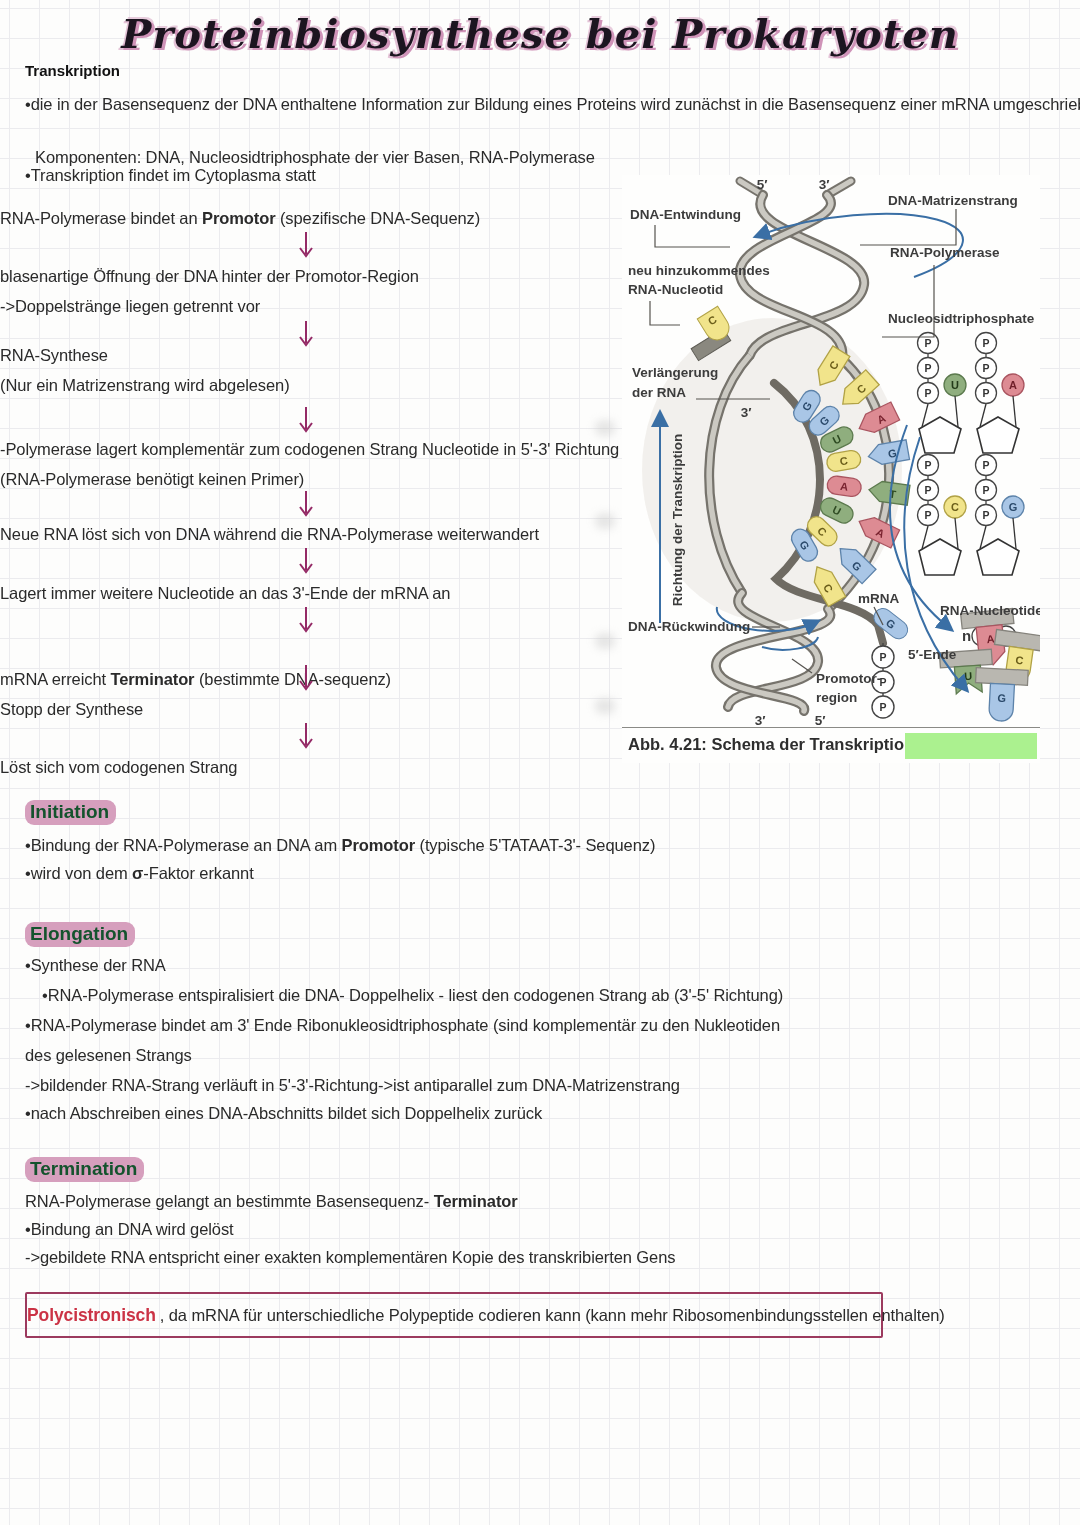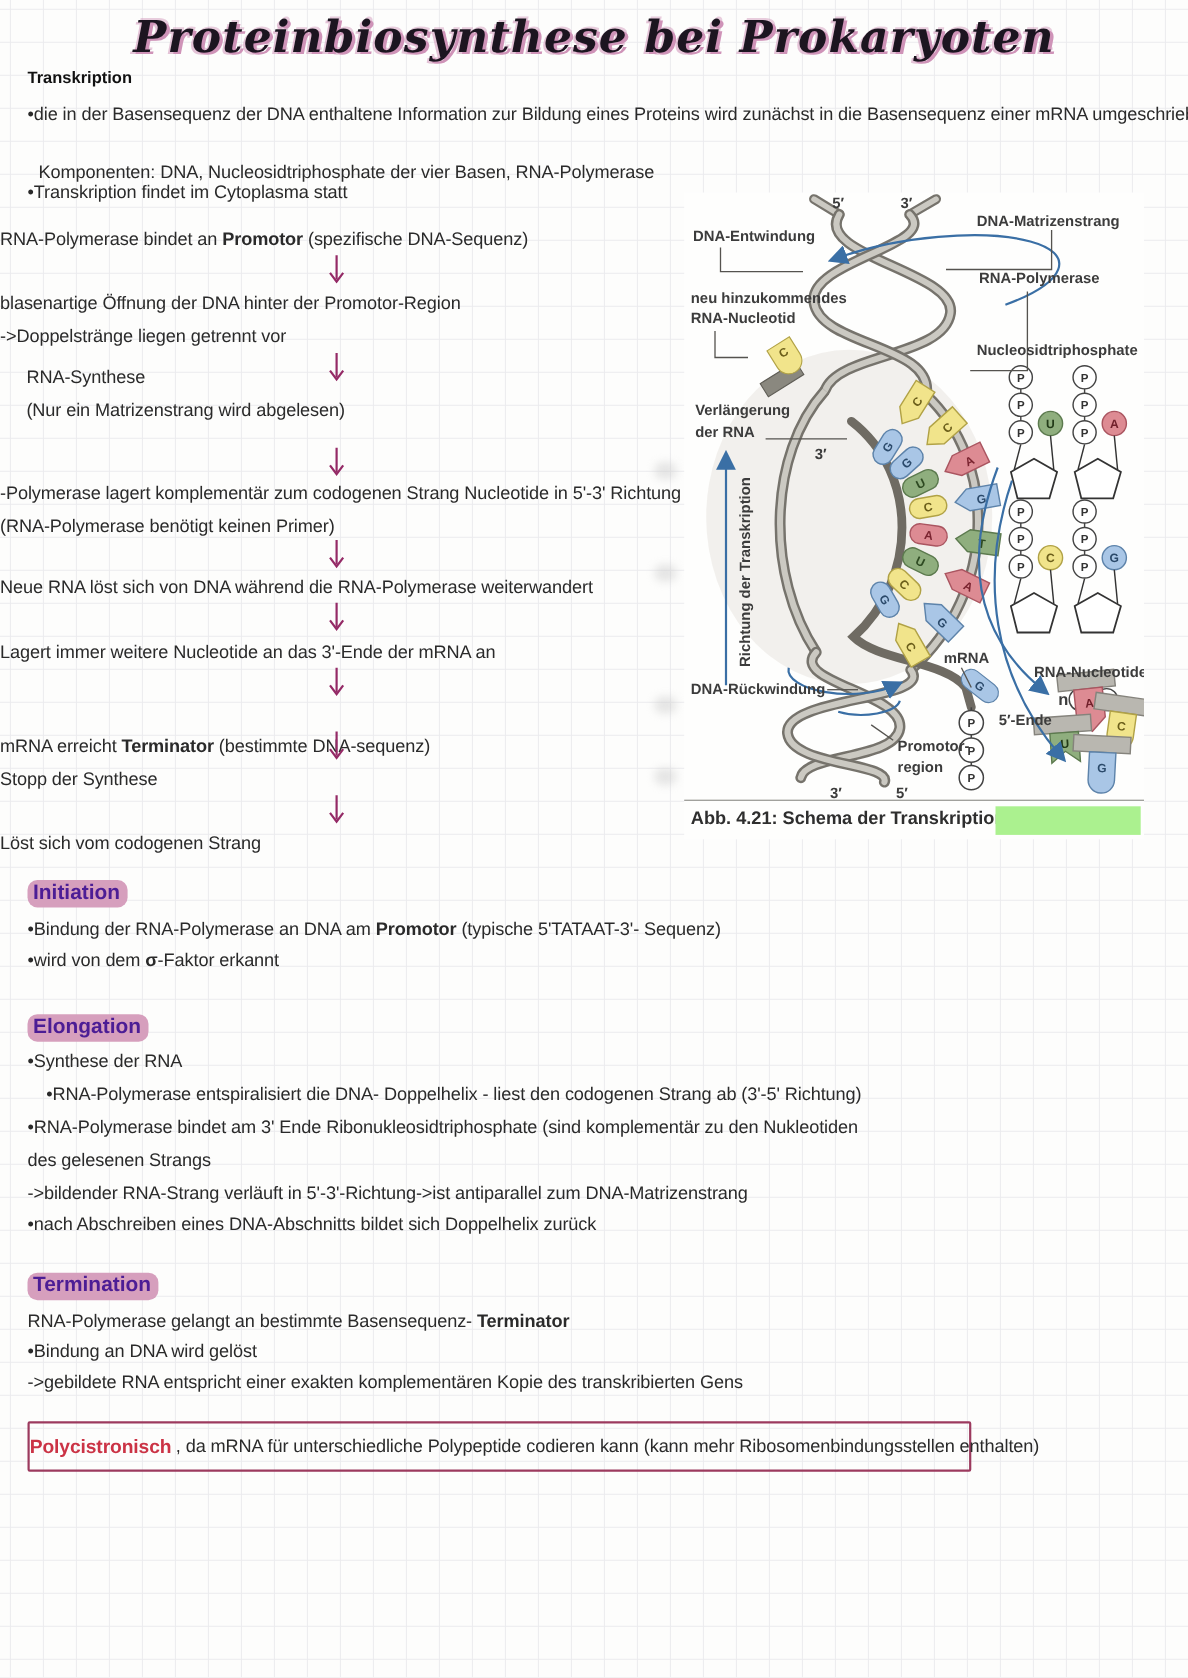--- a/index.html
+++ b/index.html
@@ -16,21 +16,21 @@
   .title{
     left:0;right:0;top:10px;text-align:center;
     font-family:"DejaVu Serif",serif;font-style:italic;font-weight:bold;
     font-size:40px;color:#1c1520;letter-spacing:1px;
     text-shadow:3px 2px 0 #cf93b8,-2px 2px 0 rgba(207,147,184,.55),2px -2px 0 rgba(207,147,184,.45);
   }
   .h1{font-size:15px;font-weight:bold;color:#111;}
   .hand{font-size:16.5px;letter-spacing:-0.1px;white-space:nowrap;}
   .hl{
     display:inline-block;background:#d69fbd;border-radius:9px;padding:1px 7px 2px 5px;
-    font-size:19px;font-weight:bold;color:#4c1d95;
+    font-size:19px;font-weight:bold;color:#14532d;
   }
   .flow-step{left:0;width:612px;line-height:30px;}
   .flow-arrow{left:0;width:612px;text-align:center;height:28px;}
   .diagram{
     left:622px;top:175px;width:418px;height:588px;background:#fefefd;
   }
   .cap-row{position:absolute;left:0;right:0;bottom:0;height:35px;border-top:1.5px solid #8a8a86;}
   .cap-text{position:absolute;left:6px;top:7px;font-size:16.5px;font-weight:700;color:#2e2e2e;white-space:nowrap;}
   .cap-green{position:absolute;right:3px;top:5px;width:132px;height:26px;background:#abf18f;}
   .notebox{
@@ -71,21 +71,21 @@
   <div class="abs hand flow-step" style="top:261px;">
     <div>blasenartige Öffnung der DNA hinter der Promotor-Region</div>
     <div>-&gt;Doppelstränge liegen getrennt vor</div>
   </div>
   <div class="abs flow-arrow" style="top:320px;">
     <svg width="16" height="27">
         <line x1="8" y1="1" x2="8" y2="23" stroke="#942a66" stroke-width="2"></line>
         <path d="M2,17 L8,25 L14,17" fill="none" stroke="#942a66" stroke-width="2"></path>
       </svg>
   </div>
-  <div class="abs hand flow-step" style="top:328px;padding-left:24px;">
+  <div class="abs hand flow-step" style="top:340px;">
     <div>RNA-Synthese</div>
     <div>(Nur ein Matrizenstrang wird abgelesen)</div>
   </div>
   <div class="abs flow-arrow" style="top:406px;">
     <svg width="16" height="27">
         <line x1="8" y1="1" x2="8" y2="23" stroke="#942a66" stroke-width="2"></line>
         <path d="M2,17 L8,25 L14,17" fill="none" stroke="#942a66" stroke-width="2"></path>
       </svg>
   </div>
   <div class="abs hand flow-step" style="top:434px;">

